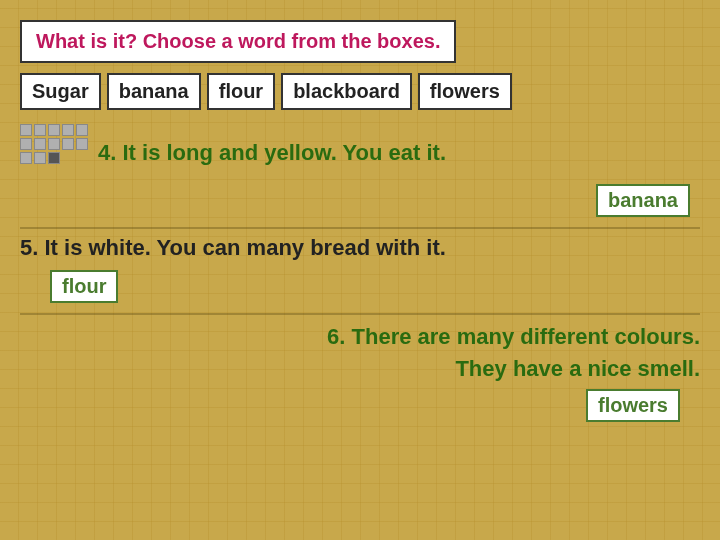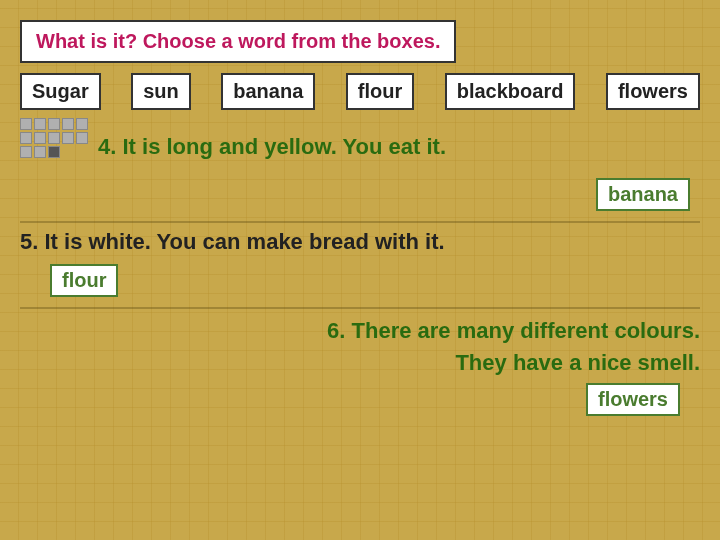--- a/index.html
+++ b/index.html
@@ -44,23 +44,23 @@
       font-size: 20px;
       font-weight: bold;
       color: #be185d;
       margin-bottom: 10px;
       display: inline-block;
     }
 
     .word-boxes-row {
       display: flex;
       flex-direction: row;
-      margin-bottom: 8px;
+      gap: 6px;
+      margin-bottom: 14px;
       flex-wrap: wrap;
-      justify-content: space-between;
     }
 
     .word-box {
       background-color: white;
       border: 2px solid #333;
       padding: 5px 10px;
       font-size: 20px;
       font-weight: bold;
       color: #222;
       cursor: pointer;
@@ -183,21 +183,20 @@
 <div class="main-container">
 
   
   <div class="title-box">
     <span>What is it?  Choose a word from the boxes.</span>
   </div>
 
   
   <div class="word-boxes-row">
     <div class="word-box">Sugar</div>
-    <div class="word-box">sun</div>
     <div class="word-box">banana</div>
     <div class="word-box">flour</div>
     <div class="word-box">blackboard</div>
     <div class="word-box">flowers</div>
   </div>
 
   
   <div class="section">
     <div class="item4-row">
 
@@ -232,21 +231,21 @@
     <div style="display:flex; justify-content:flex-end; padding-right:10px;">
       <span class="answer-banana">banana</span>
     </div>
   </div>
 
   <div class="divider"></div>
 
   
   <div class="section">
     <span class="sentence-text" style="color:#222;">
-      <span>5.</span><span> It is white.  You can make bread with it.</span>
+      <span>5.</span><span> It is white.  You can many bread with it.</span>
     </span>
     <div style="margin-top:4px;">
       <span class="answer-flour">flour</span>
     </div>
   </div>
 
   <div class="divider"></div>
 
   
   <div class="item6-block">

